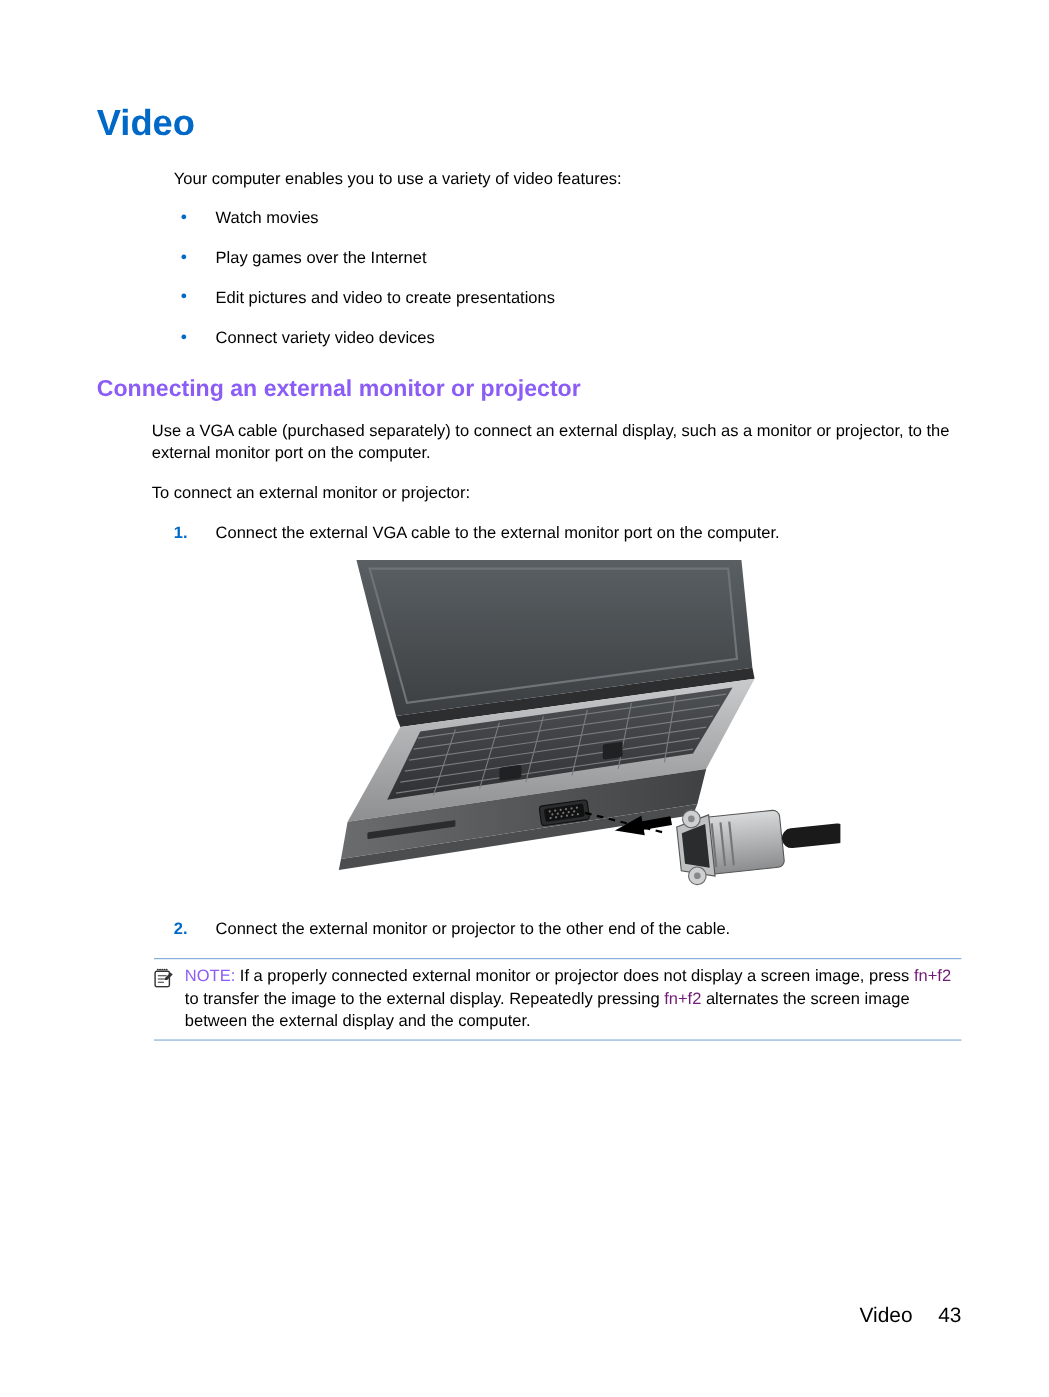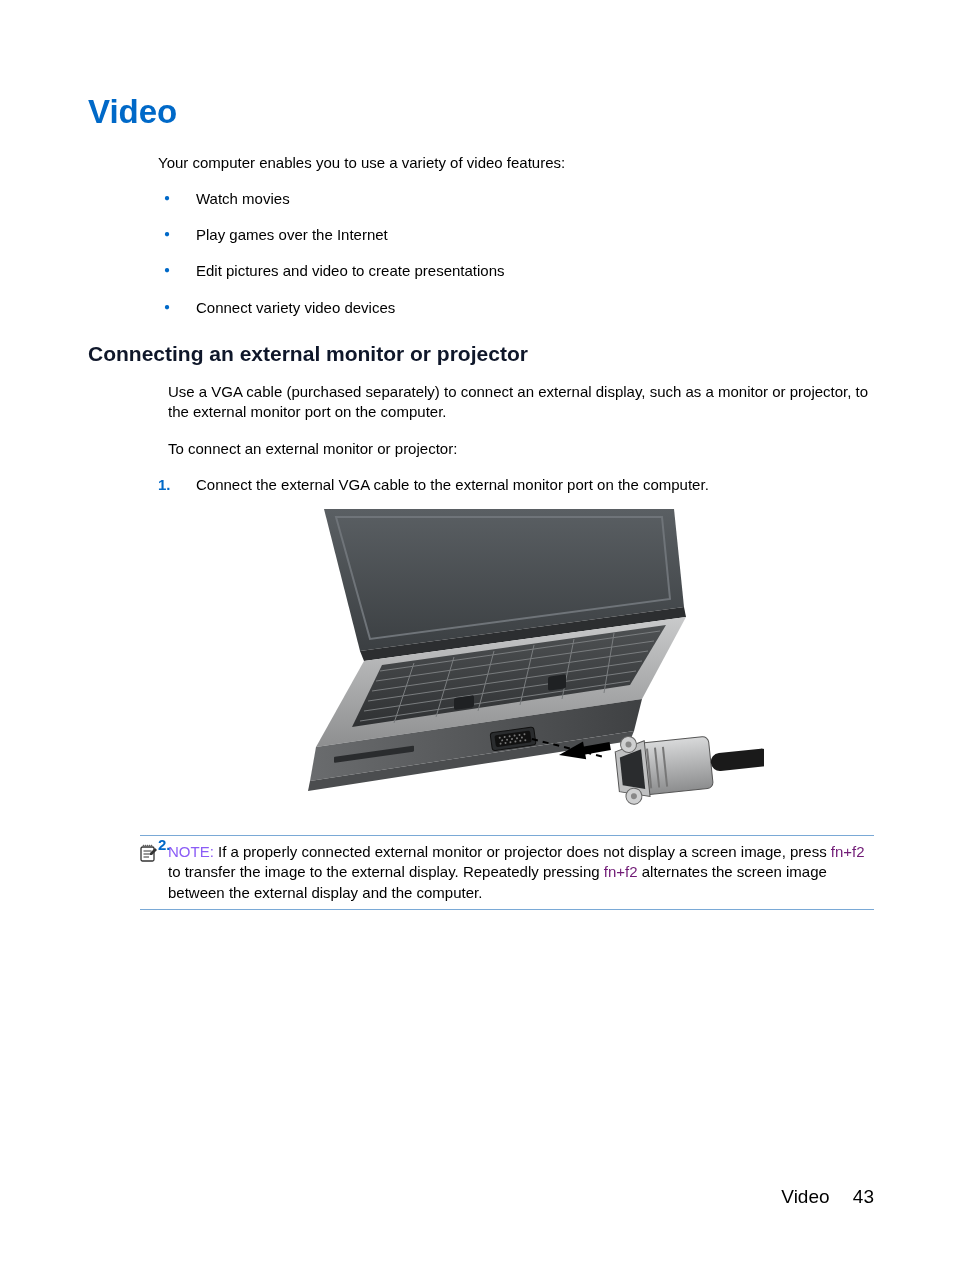--- a/index.html
+++ b/index.html
@@ -34,26 +34,26 @@
   }
   ul.feature-list li::before {
     content: "●";
     color: #0069c8;
     position: absolute;
     left: 6px;
     top: 2px;
     font-size: 10px;
   }
   h2.sub {
-    color: #0f172a;
+    color: #8b5cf6;
     font-size: 21px;
     font-weight: bold;
     margin-bottom: 14px;
   }
-  .para { margin-left: 80px; margin-bottom: 16px; }
+  .para { margin-left: 50px; margin-bottom: 16px; }
   ol.steps {
     list-style: none;
     margin-left: 70px;
   }
   ol.steps li {
     position: relative;
     padding-left: 38px;
     margin-bottom: 16px;
   }
   .step-num {
@@ -226,20 +226,21 @@
             <circle cx="24" cy="58" r="8" fill="#cfd0d1" stroke="#666"></circle>
             <circle cx="24" cy="58" r="3" fill="#888"></circle>
 
             <rect x="104" y="24" width="60" height="18" rx="9" fill="#1a1a1a"></rect>
           </g>
         </svg>
       </div>
     </li>
     <li>
       <span class="step-num">2.</span>
+      <span>Connect the external monitor or projector to the other end of the cable.</span>
     </li>
   </ol>
 
   <div class="note-block">
     <div class="note-icon">
       <svg width="18" height="18" viewBox="0 0 18 18">
         <rect x="1" y="3" width="13" height="14" rx="1.5" fill="none" stroke="#333" stroke-width="1.3"></rect>
         <path d="M3 2 C3 1 4 1 4 2 M5 2 C5 1 6 1 6 2 M7 2 C7 1 8 1 8 2 M9 2 C9 1 10 1 10 2 M11 2 C11 1 12 1 12 2" stroke="#333" stroke-width="1" fill="none"></path>
         <line x1="3.5" y1="7" x2="11.5" y2="7" stroke="#333" stroke-width="1"></line>
         <line x1="3.5" y1="10" x2="11.5" y2="10" stroke="#333" stroke-width="1"></line>

